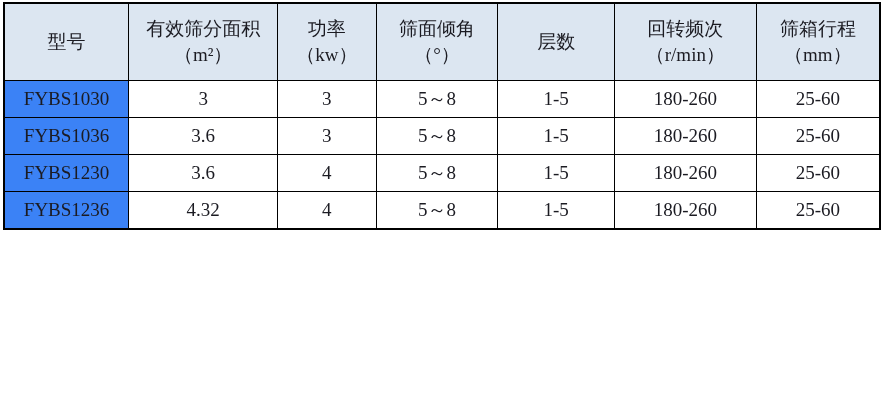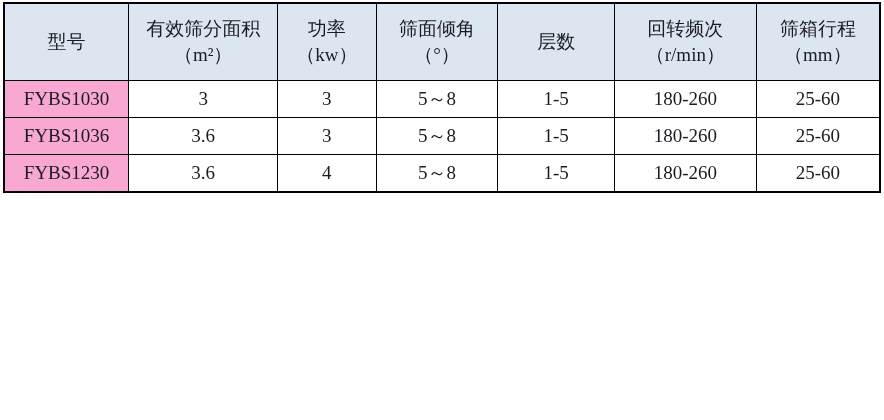--- a/index.html
+++ b/index.html
@@ -46,21 +46,21 @@
     font-size: 19px;
     line-height: 1.35;
   }
   thead th .col-title, thead th .col-unit { display: block; }
   tbody td {
     height: 36px;
     font-size: 19px;
     background: #ffffff;
   }
   tbody td.model-cell {
-    background: #f9a8d4;
+    background: #3b82f6;
   }
 </style>
 </head>
 <body>
 
 <div class="page">
   <table class="specs">
     <colgroup>
       <col>
         <col>
@@ -121,15 +121,24 @@
         </tr>
         <tr>
           <td class="model-cell">FYBS1230</td>
           <td>3.6</td>
           <td>4</td>
           <td>5～8</td>
           <td>1-5</td>
           <td>180-260</td>
           <td>25-60</td>
         </tr>
+        <tr>
+          <td class="model-cell">FYBS1236</td>
+          <td>4.32</td>
+          <td>4</td>
+          <td>5～8</td>
+          <td>1-5</td>
+          <td>180-260</td>
+          <td>25-60</td>
+        </tr>
       </tbody>
   </table>
 </div>
 
 </body></html>

